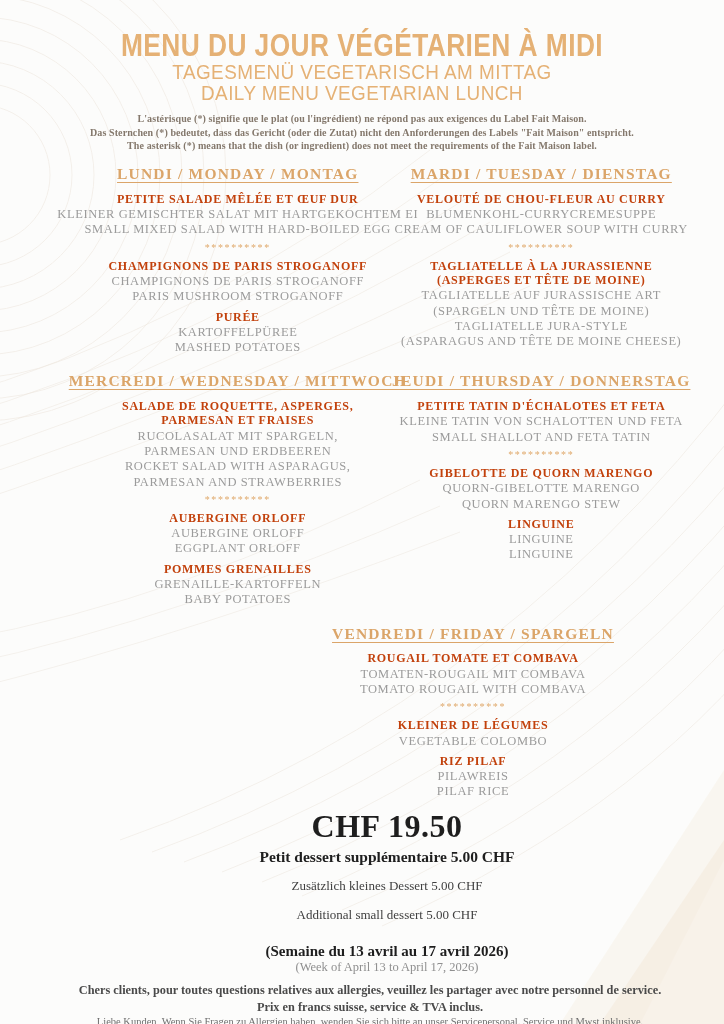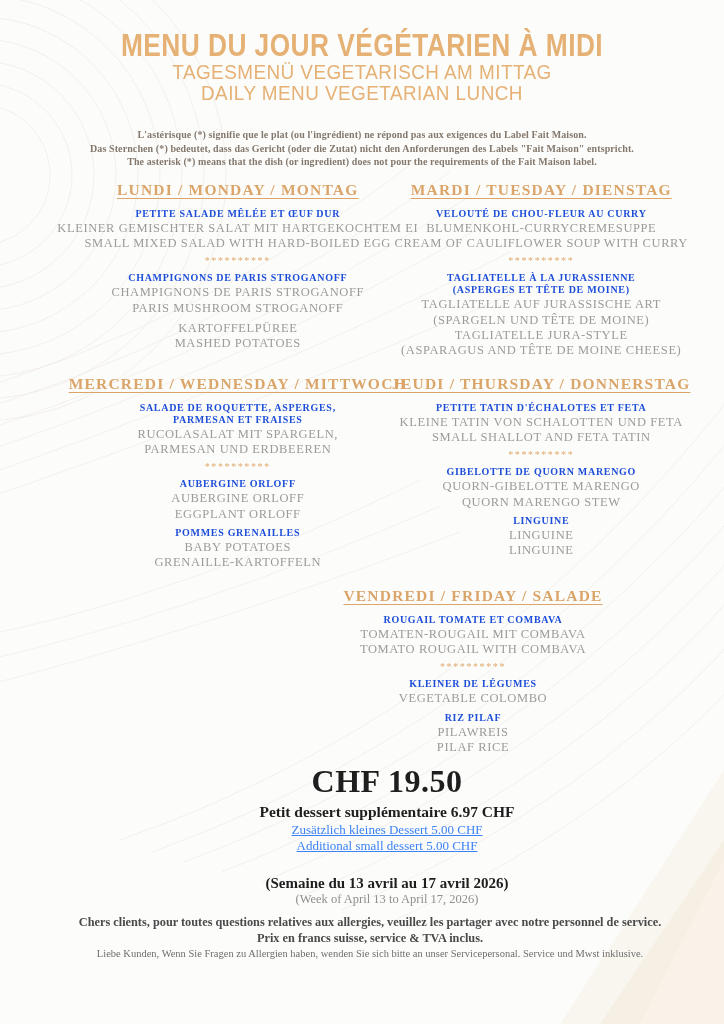--- a/index.html
+++ b/index.html
@@ -16,43 +16,43 @@
   .title{
     font-family:"Liberation Sans", sans-serif;font-weight:700;
     font-size:31px;line-height:1;color:#e5b175;letter-spacing:.5px;
     transform:scaleX(.85);margin:0;
   }
   .subtitle{
     font-family:"Liberation Sans", sans-serif;font-weight:400;
     font-size:21px;line-height:1.02;color:#e5b175;letter-spacing:.5px;
     transform:scaleX(.9);margin:0;
   }
-  .disclaimer{margin-top:24px;font-family:Liberation Serif, serif;}
+  .disclaimer{margin-top:8px;font-family:Liberation Serif, serif;}
   .disclaimer p{margin:0;font-size:10px;line-height:1.38;font-weight:700;color:#84786c;letter-spacing:.1px;}
 
   
   .menu-grid{display:grid;grid-template-columns:1fr 1fr;padding:12px 64px 0 86px;}
   .day{margin:0 -62px;padding-bottom:12px;min-width:0;}
   .day-heading{
     font-size:15.5px;line-height:1.2;font-weight:700;color:#dba569;letter-spacing:1.2px;
     text-decoration:underline;text-underline-offset:3px;text-decoration-thickness:1px;
     margin:0 0 8px;
   }
   .course{margin-bottom:5px;}
-  .dish{font-size:10px;line-height:1.2;font-weight:700;letter-spacing:.7px;color:#1d4ed8;margin:0 0 1px;white-space:pre-line;}
+  .dish{font-size:12px;line-height:1.2;font-weight:700;letter-spacing:.7px;color:#c2410c;margin:0 0 1px;white-space:pre-line;}
   .trans{font-size:12.5px;line-height:1.22;letter-spacing:.6px;color:#9b9b9b;margin:0;white-space:pre-line;}
   .stars{color:#e0a96b;font-size:10px;line-height:1;letter-spacing:1.6px;margin:1px 0 6px;}
 
   .day--friday{grid-column:1 / -1;width:440px;margin:0 0 0 167px;padding-bottom:0;}
 
   
   .price-block{width:440px;margin-left:167px;}
   .price-amount{font-size:32px;line-height:1.1;font-weight:700;letter-spacing:.5px;margin:4px 0 4px;}
   .dessert-fr{font-size:15.5px;line-height:1.2;font-weight:700;margin:0;}
-  .dessert-sub{font-size:13px;line-height:1.25;color:#3b82f6;margin:0;text-decoration:underline;}
+  .dessert-sub{font-size:13px;line-height:1.25;color:#404040;margin:12px;}
   .week-fr{font-size:15px;line-height:1.2;font-weight:700;margin:19px 0 0;}
   .week-sub{font-size:12.5px;line-height:1.22;color:#8f8f8f;margin:0;}
 
   
   .footer{margin-top:7px;padding-left:16px;}
   .footer-main{font-size:12.3px;line-height:1.34;font-weight:700;color:#4a4a4a;margin:0;}
   .footer-small{font-size:10.5px;line-height:1.26;color:#6e6e6e;margin:0;}
 </style>
 </head>
 <body>
@@ -98,40 +98,41 @@
 
 <div class="content">
 
   <header class="header">
     <h1 class="title">MENU DU JOUR VÉGÉTARIEN À MIDI</h1>
     <div class="subtitle">TAGESMENÜ VEGETARISCH AM MITTAG</div>
     <div class="subtitle">DAILY MENU VEGETARIAN LUNCH</div>
     <div class="disclaimer">
       <p>L'astérisque (*) signifie que le plat (ou l'ingrédient) ne répond pas aux exigences du Label Fait Maison.</p>
       <p>Das Sternchen (*) bedeutet, dass das Gericht (oder die Zutat) nicht den Anforderungen des Labels "Fait Maison" entspricht.</p>
-      <p>The asterisk (*) means that the dish (or ingredient) does not pour the requirements of the Fait Maison label.</p>
+      <p>The asterisk (*) means that the dish (or ingredient) does not meet the requirements of the Fait Maison label.</p>
     </div>
   </header>
 
   <div class="menu-grid">
 
     <section class="day">
       <h3 class="day-heading">LUNDI / MONDAY / MONTAG</h3>
       <div class="course">
         <p class="dish">PETITE SALADE MÊLÉE ET ŒUF DUR</p>
         <p class="trans">KLEINER GEMISCHTER SALAT MIT HARTGEKOCHTEM EI</p>
         <p class="trans">SMALL MIXED SALAD WITH HARD-BOILED EGG</p>
       </div>
       <p class="stars">**********</p>
       <div class="course">
         <p class="dish">CHAMPIGNONS DE PARIS STROGANOFF</p>
         <p class="trans">CHAMPIGNONS DE PARIS STROGANOFF</p>
         <p class="trans">PARIS MUSHROOM STROGANOFF</p>
       </div>
       <div class="course">
+        <p class="dish">PURÉE</p>
         <p class="trans">KARTOFFELPÜREE</p>
         <p class="trans">MASHED POTATOES</p>
       </div>
     </section>
 
     <section class="day">
       <h3 class="day-heading">MARDI / TUESDAY / DIENSTAG</h3>
       <div class="course">
         <p class="dish">VELOUTÉ DE CHOU-FLEUR AU CURRY</p>
         <p class="trans">BLUMENKOHL-CURRYCREMESUPPE</p>
@@ -148,31 +149,33 @@
       </div>
     </section>
 
     <section class="day">
       <h3 class="day-heading">MERCREDI / WEDNESDAY / MITTWOCH</h3>
       <div class="course">
         <p class="dish">SALADE DE ROQUETTE, ASPERGES,
 PARMESAN ET FRAISES</p>
         <p class="trans">RUCOLASALAT MIT SPARGELN,
 PARMESAN UND ERDBEEREN</p>
+        <p class="trans">ROCKET SALAD WITH ASPARAGUS,
+PARMESAN AND STRAWBERRIES</p>
       </div>
       <p class="stars">**********</p>
       <div class="course">
         <p class="dish">AUBERGINE ORLOFF</p>
         <p class="trans">AUBERGINE ORLOFF</p>
         <p class="trans">EGGPLANT ORLOFF</p>
       </div>
       <div class="course">
         <p class="dish">POMMES GRENAILLES</p>
+        <p class="trans">GRENAILLE-KARTOFFELN</p>
         <p class="trans">BABY POTATOES</p>
-        <p class="trans">GRENAILLE-KARTOFFELN</p>
       </div>
     </section>
 
     <section class="day">
       <h3 class="day-heading">JEUDI / THURSDAY / DONNERSTAG</h3>
       <div class="course">
         <p class="dish">PETITE TATIN D'ÉCHALOTES ET FETA</p>
         <p class="trans">KLEINE TATIN VON SCHALOTTEN UND FETA</p>
         <p class="trans">SMALL SHALLOT AND FETA TATIN</p>
       </div>
@@ -183,21 +186,21 @@
         <p class="trans">QUORN MARENGO STEW</p>
       </div>
       <div class="course">
         <p class="dish">LINGUINE</p>
         <p class="trans">LINGUINE</p>
         <p class="trans">LINGUINE</p>
       </div>
     </section>
 
     <section class="day day--friday">
-      <h3 class="day-heading">VENDREDI / FRIDAY / SALADE</h3>
+      <h3 class="day-heading">VENDREDI / FRIDAY / SPARGELN</h3>
       <div class="course">
         <p class="dish">ROUGAIL TOMATE ET COMBAVA</p>
         <p class="trans">TOMATEN-ROUGAIL MIT COMBAVA</p>
         <p class="trans">TOMATO ROUGAIL WITH COMBAVA</p>
       </div>
       <p class="stars">**********</p>
       <div class="course">
         <p class="dish">KLEINER DE LÉGUMES</p>
         <p class="trans">VEGETABLE COLOMBO</p>
       </div>
@@ -205,21 +208,21 @@
         <p class="dish">RIZ PILAF</p>
         <p class="trans">PILAWREIS</p>
         <p class="trans">PILAF RICE</p>
       </div>
     </section>
 
   </div>
 
   <div class="price-block">
     <p class="price-amount">CHF 19.50</p>
-    <p class="dessert-fr">Petit dessert supplémentaire 6.97 CHF</p>
+    <p class="dessert-fr">Petit dessert supplémentaire 5.00 CHF</p>
     <p class="dessert-sub">Zusätzlich kleines Dessert 5.00 CHF</p>
     <p class="dessert-sub">Additional small dessert 5.00 CHF</p>
     <p class="week-fr">(Semaine du 13 avril au 17 avril 2026)</p>
     <p class="week-sub">(Week of April 13 to April 17, 2026)</p>
   </div>
 
   <footer class="footer">
     <p class="footer-main">Chers clients, pour toutes questions relatives aux allergies, veuillez les partager avec notre personnel de service.</p>
     <p class="footer-main">Prix en francs suisse, service &amp; TVA inclus.</p>
     <p class="footer-small">Liebe Kunden, Wenn Sie Fragen zu Allergien haben, wenden Sie sich bitte an unser Servicepersonal. Service und Mwst inklusive.</p>

